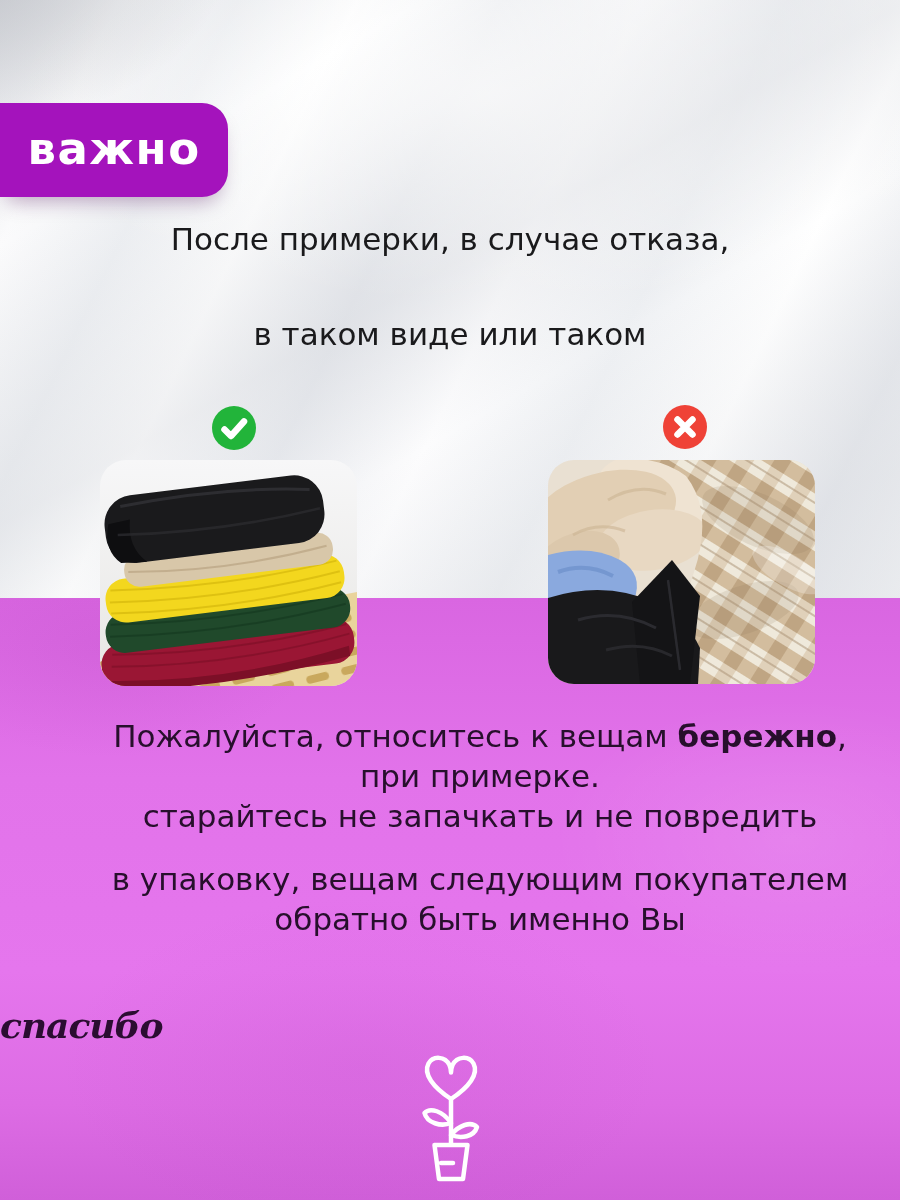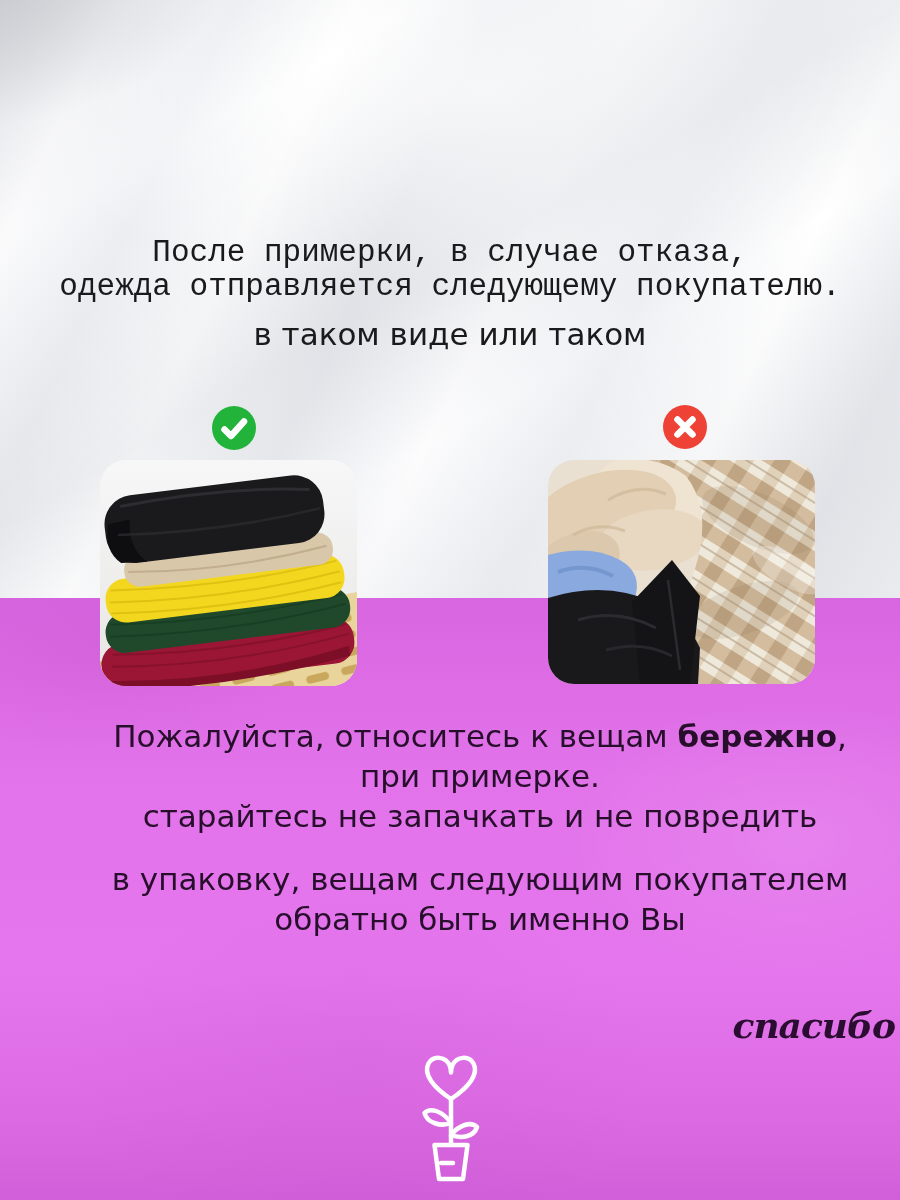--- a/index.html
+++ b/index.html
@@ -44,58 +44,59 @@
     box-shadow:0 12px 20px -8px rgba(70,0,80,.35);
   }
   .badge-label{
     color:#fff;font-size:45px;font-weight:700;letter-spacing:1.5px;line-height:1;
     transform:translateY(-2px);
   }
   
   .tline{white-space:nowrap;text-align:center;width:900px;}
   .top-text{position:absolute;left:0;width:900px;text-align:center;
     color:#1a1a1c;font-size:31px;line-height:34px;font-weight:500;}
-  .intro{top:236px;font-family:Liberation Mono, monospace;}
+  .intro{top:222px;}
   .receive{top:317px;}
   .pink-text{position:absolute;left:0;width:900px;text-align:center;
     color:#270f2c;font-size:31px;line-height:40px;font-weight:500;padding-left:30px;}
   .care{top:716px;}
   .fold{top:859px;}
   .pink-text b{font-weight:700;}
   
   .mark{position:absolute;width:46px;height:46px;}
   .mark-good{left:211px;top:405px;}
   .mark-bad{left:662px;top:404px;}
   
   .photo{position:absolute;border-radius:26px;overflow:hidden;}
   .photo-good{left:100px;top:460px;width:257px;height:226px;}
   .photo-bad{left:548px;top:460px;width:267px;height:224px;}
   .photo svg{display:block;}
   
   .thanks{
-    position:absolute;left:0;top:1004px;width:848px;text-align:right;
+    position:absolute;left:0;top:1004px;width:848px;text-align:left;
     font-family:"DejaVu Serif","Liberation Serif",serif;
     font-style:italic;font-weight:700;font-size:36px;color:#2b0d31;
     letter-spacing:-1px;
-    margin-left:47px;
   }
   .flower{position:absolute;left:418px;top:1050px;width:66px;height:132px;}
 </style>
 </head>
 <body>
 
 <div class="canvas">
 
   <div class="top-section"></div>
   <div class="pink-section"></div>
 
+  <div class="badge" style="background-color: rgb(164, 19, 188);">
+    <span class="badge-label">важно</span>
+  </div>
 
   <div class="top-text intro">
     <div class="tline">После примерки, в случае отказа,</div>
-    <div class="tline">одежда отправляется следующему покупателю.</div>
   </div>
 
   <div class="top-text receive">
     <div class="tline">в таком виде или таком</div>
   </div>
 
   <div class="mark mark-good">
     <svg width="46" height="46" viewBox="0 0 46 46">
       <circle cx="23" cy="23" r="22" fill="#22b43a"></circle>
       <path d="M13.5 24.5 L20 31 L33 16.5" fill="none" stroke="#ffffff" stroke-width="6.5" stroke-linecap="round" stroke-linejoin="round"></path>

